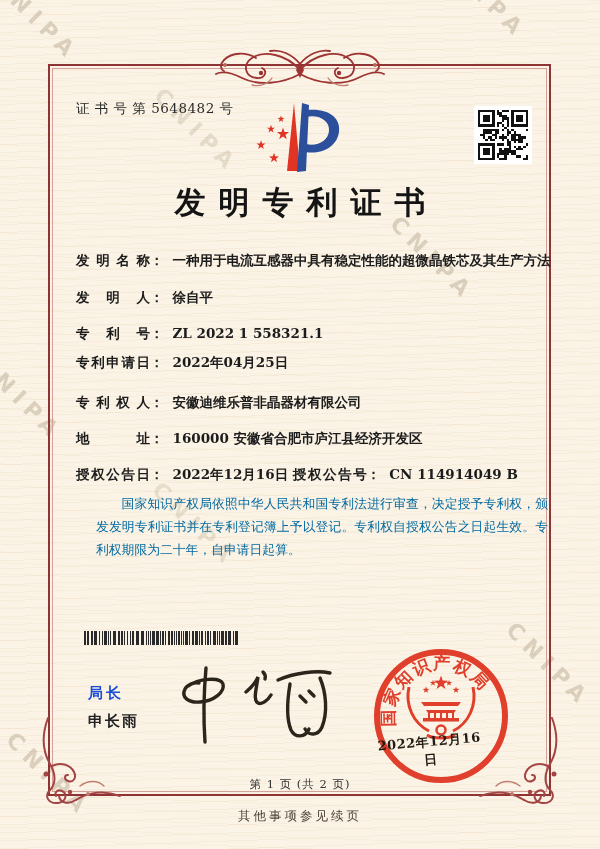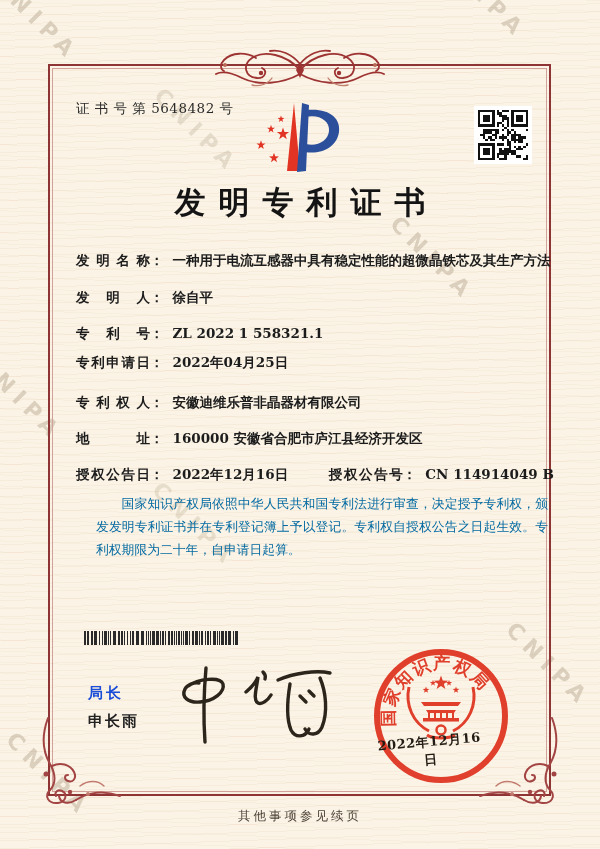--- a/index.html
+++ b/index.html
@@ -39,21 +39,21 @@
   .qr svg { display:block; width:50px; height:50px; }
 
   .title {
     position:absolute; left:0; top:182px; width:100%; text-align:center;
     font-size:31px; font-weight:700; letter-spacing:13px; text-indent:13px; color:#141414;
   }
   .fields { position:absolute; left:76px; top:250px; width:460px; font-size:13.5px; font-weight:700; }
   .frow { position:absolute; left:0; white-space:nowrap; }
   .flabel { display:inline-block; width:74px; text-align:justify; text-align-last:justify; }
   .fcolon { margin-right:9px; }
-  .fgroup2 { margin-left:36px; }
+  .fgroup2 { }
 
   .body-text { position:absolute; left:76px; top:492px; width:452px; font-size:12.8px; line-height:23px; color:#0369a1; text-align:justify;margin-left:20px; }
   .body-text p { text-indent:2em; }
 
   .barcode { position:absolute; left:84px; top:631px; width:156px; height:14px; }
   .sig-title { position:absolute; left:88px; top:684px; font-family:"DejaVu Sans","Liberation Sans",sans-serif; font-size:15px; font-weight:700; letter-spacing:3px; color:#1d4ed8; }
   .sig-name  { position:absolute; left:88px; top:712px; font-family:Liberation Mono, monospace; font-size:15px; font-weight:700; letter-spacing:2px; color:#222; }
   .signature { position:absolute; left:168px; top:656px; width:175px; height:94px; }
 
   .seal { position:absolute; left:370px; top:645px; width:142px; height:142px; z-index:5; }
@@ -242,15 +242,16 @@
           <rect x="53" y="73" width="36" height="3.5"></rect>
           <circle cx="71" cy="85" r="4.5" fill="none" stroke="#de321e" stroke-width="2.5"></circle>
           <path d="M39,42 C35,60 43,78 59,86" fill="none" stroke="#de321e" stroke-width="3"></path>
           <path d="M103,42 C107,60 99,78 83,86" fill="none" stroke="#de321e" stroke-width="3"></path>
           <path d="M57,90 C63,94 79,94 85,90" fill="none" stroke="#de321e" stroke-width="3"></path>
         </g>
       </g>
     </svg>
     <div class="seal-date">2022年12月16日</div>
 
+    <div class="page-footer">第 1 页 (共 2 页)</div>
     <div class="cont-note">其他事项参见续页</div>
   </div>
 </div>
 
 </body></html>

